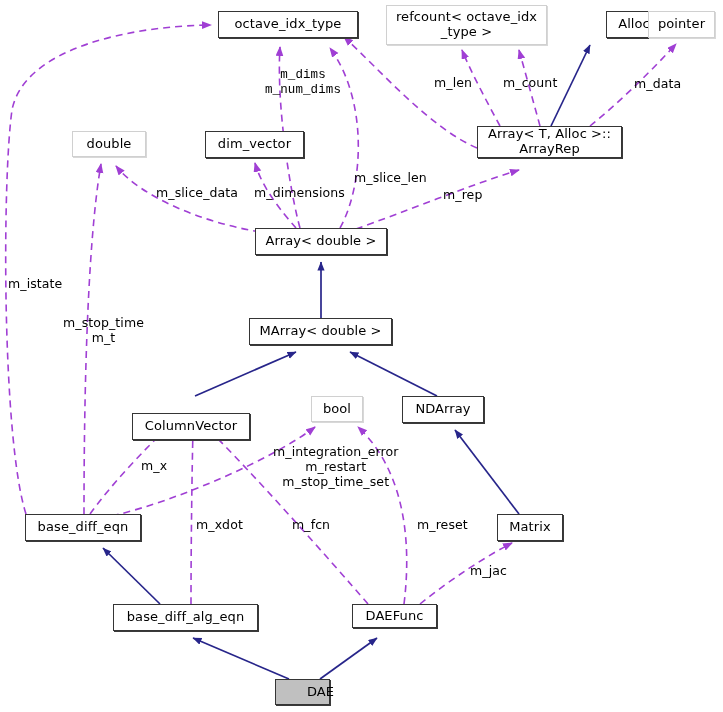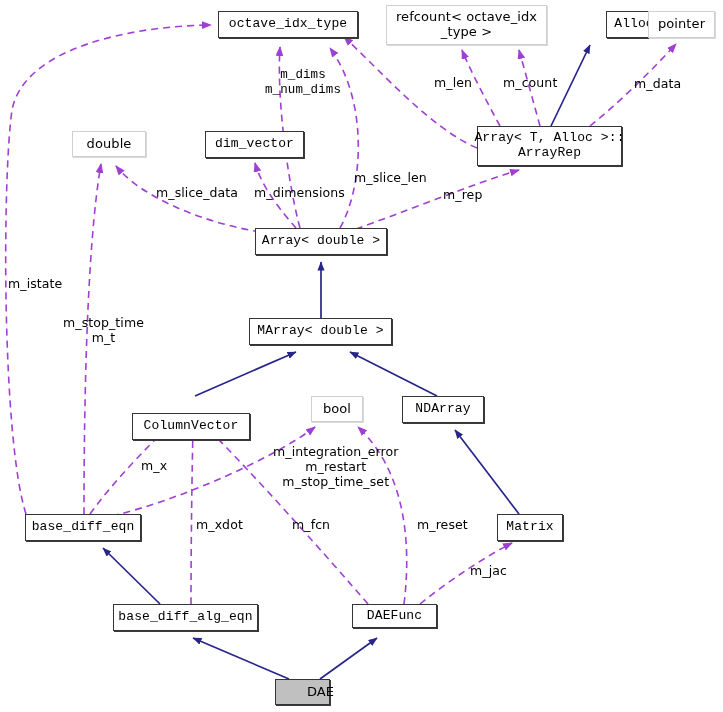--- a/index.html
+++ b/index.html
@@ -34,21 +34,20 @@
     text-align: center;
     line-height: 1.12;
     color: #000000;
     font-size: 13px;
     white-space: pre;
     letter-spacing: 0.1px;
   }
   .node.solid {
     border: 1px solid #353535;
     box-shadow: 1px 1px 0 0 #3a3a3a;
-    font-family: Liberation Mono, monospace;
   }
   .node.faint {
     border: 1px solid #d0d0d0;
     box-shadow: 1px 1px 0 0 #d8d8d8;
   }
   .node.highlight {
     background: #c0c0c0;
     border: 1px solid #353535;
     box-shadow: 1px 1px 0 0 #3a3a3a;
   }
@@ -140,21 +139,21 @@
 _type &gt;</div>
 
   <div class="node solid" style="left:570px;top:11px;width:56px;height:27px;margin-left:36px;">Alloc</div>
 
   <div class="node faint" style="left:648px;top:11px;width:67px;height:27px;">pointer</div>
 
   <div class="node faint" style="left:72px;top:131px;width:74px;height:26px;">double</div>
 
   <div class="node solid" style="left:205px;top:131px;width:99px;height:27px;">dim_vector</div>
 
-  <div class="node solid" style="left:477px;top:126px;width:145px;height:40px;">Array&lt; T, Alloc &gt;::
+  <div class="node solid" style="left:477px;top:126px;width:145px;height:32px;">Array&lt; T, Alloc &gt;::
 ArrayRep</div>
 
   <div class="node solid" style="left:255px;top:228px;width:132px;height:27px;">Array&lt; double &gt;</div>
 
   <div class="node solid" style="left:249px;top:318px;width:143px;height:27px;">MArray&lt; double &gt;</div>
 
   <div class="node solid" style="left:132px;top:396px;width:118px;height:27px;margin-top:17px;">ColumnVector</div>
 
   <div class="node faint" style="left:311px;top:396px;width:52px;height:26px;">bool</div>
 

